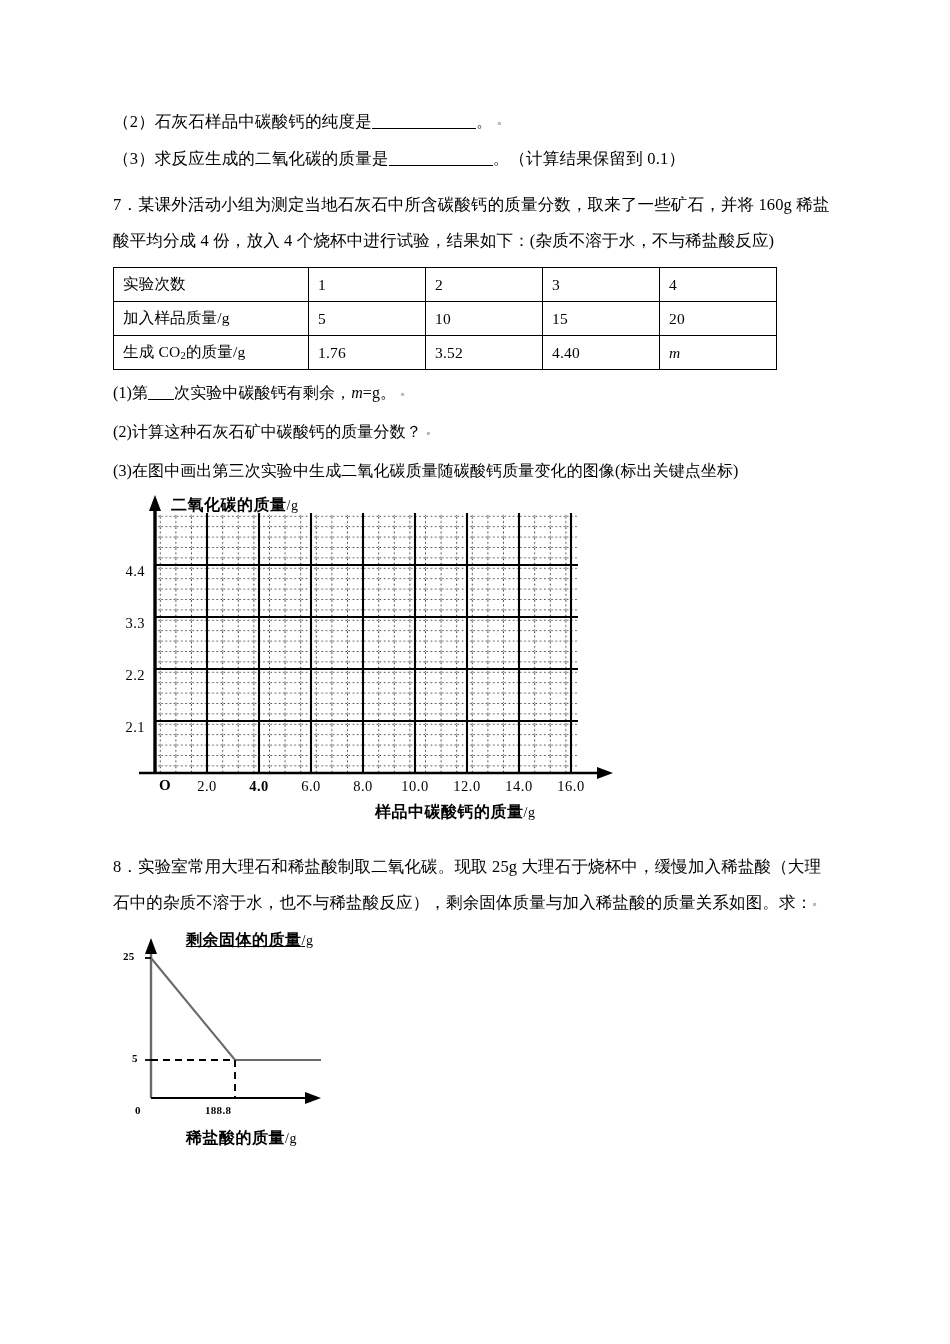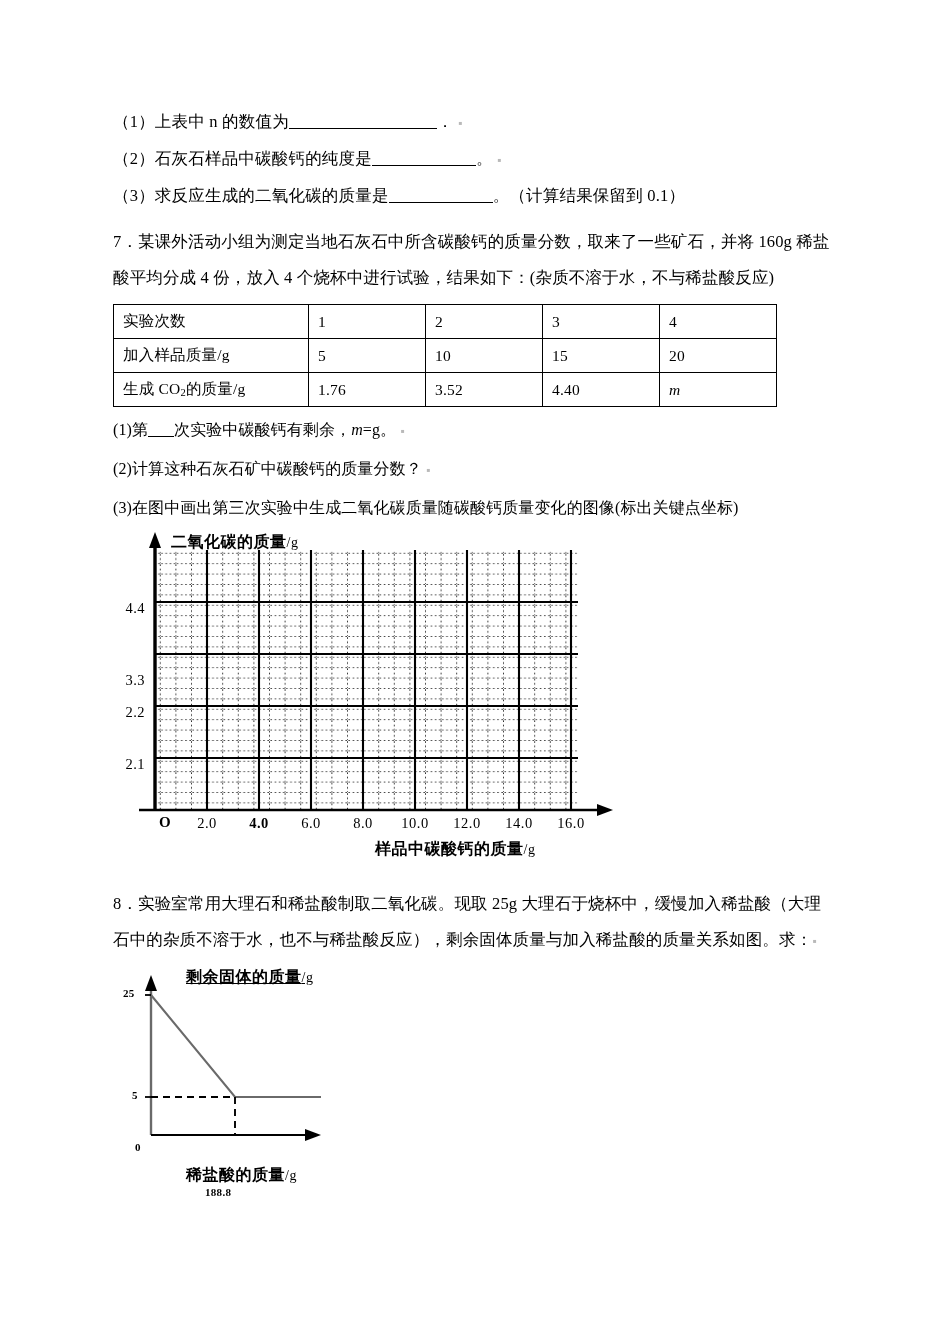--- a/index.html
+++ b/index.html
@@ -167,24 +167,20 @@
   }
   .chart2-xtitle .unit { font-weight: normal; font-size: 14px; }
   svg { display: block; }
 </style>
 </head>
 <body>
 
 <div class="page">
   <div class="content">
 
-    <div class="q-line">
-      <span>（1）上表中 n 的数值为</span><span class="blank-lg"></span><span>．</span>
-      <span class="faint">▪</span>
-    </div>
 
     <div class="q-line">
       <span>（2）石灰石样品中碳酸钙的纯度是</span><span class="blank-md"></span><span>。</span>
       <span class="faint">▪</span>
     </div>
 
     <div class="q-line">
       <span>（3）求反应生成的二氧化碳的质量是</span><span class="blank-md"></span><span>。（计算结果保留到 0.1）</span>
     </div>
 
@@ -277,21 +273,21 @@
         </g>
 
         <g>
           <line x1="26" y1="278" x2="490" y2="278" stroke="#000" stroke-width="2.6"></line>
           <polygon points="500,278 484,272 484,284" fill="#000"></polygon>
         </g>
       </svg>
 
       <div class="c1-ylab" style="left:-2px; top:224px;">2.1</div>
       <div class="c1-ylab" style="left:-2px; top:172px;">2.2</div>
-      <div class="c1-ylab" style="left:-2px; top:120px;margin-top:20px;">3.3</div>
+      <div class="c1-ylab" style="left:-2px; top:120px;">3.3</div>
       <div class="c1-ylab" style="left:-2px; top:68px;">4.4</div>
 
       <div class="c1-origin" style="left:46px; top:282px;">O</div>
 
       <div class="c1-xlab" style="left:72px;  top:283px;">2.0</div>
       <div class="c1-xlab" style="left:124px; top:283px;font-weight:bold;">4.0</div>
       <div class="c1-xlab" style="left:176px; top:283px;">6.0</div>
       <div class="c1-xlab" style="left:228px; top:283px;">8.0</div>
       <div class="c1-xlab" style="left:280px; top:283px;">10.0</div>
       <div class="c1-xlab" style="left:332px; top:283px;">12.0</div>
@@ -333,21 +329,21 @@
         <line x1="38" y1="134" x2="122" y2="134" stroke="#000" stroke-width="1.9" stroke-dasharray="7 5"></line>
         <line x1="122" y1="134" x2="122" y2="172" stroke="#000" stroke-width="1.9" stroke-dasharray="7 5"></line>
 
         <line x1="32" y1="32" x2="38" y2="32" stroke="#000" stroke-width="1.8"></line>
         <line x1="32" y1="134" x2="38" y2="134" stroke="#000" stroke-width="1.8"></line>
       </svg>
 
       <div class="c2-lab" style="left:10px; top:24px;">25</div>
       <div class="c2-lab" style="left:19px; top:126px;">5</div>
       <div class="c2-lab" style="left:22px; top:178px;">0</div>
-      <div class="c2-lab" style="left:92px; top:178px;margin-top:45px;">188.8</div>
+      <div class="c2-lab" style="left:92px; top:178px;">188.8</div>
 
       <div class="chart2-xtitle" style="left:73px; top:202px;">
         <span>稀盐酸的质量</span><span class="unit">/g</span>
       </div>
     </div>
 
   </div>
 </div>
 
 </body></html>

